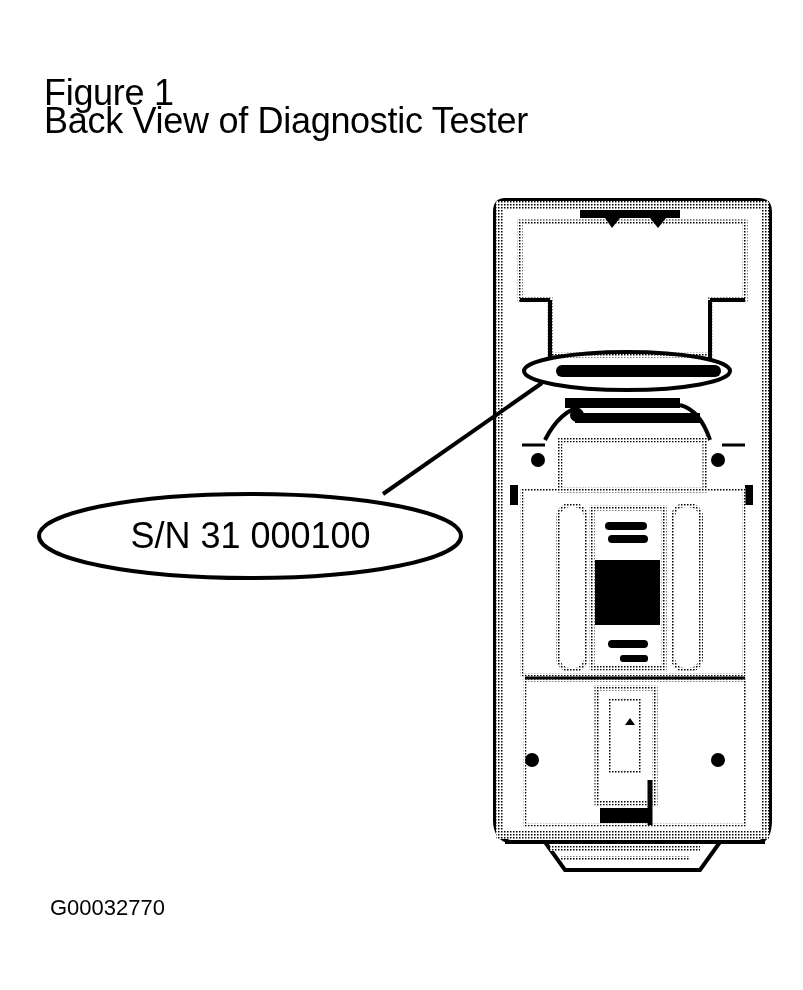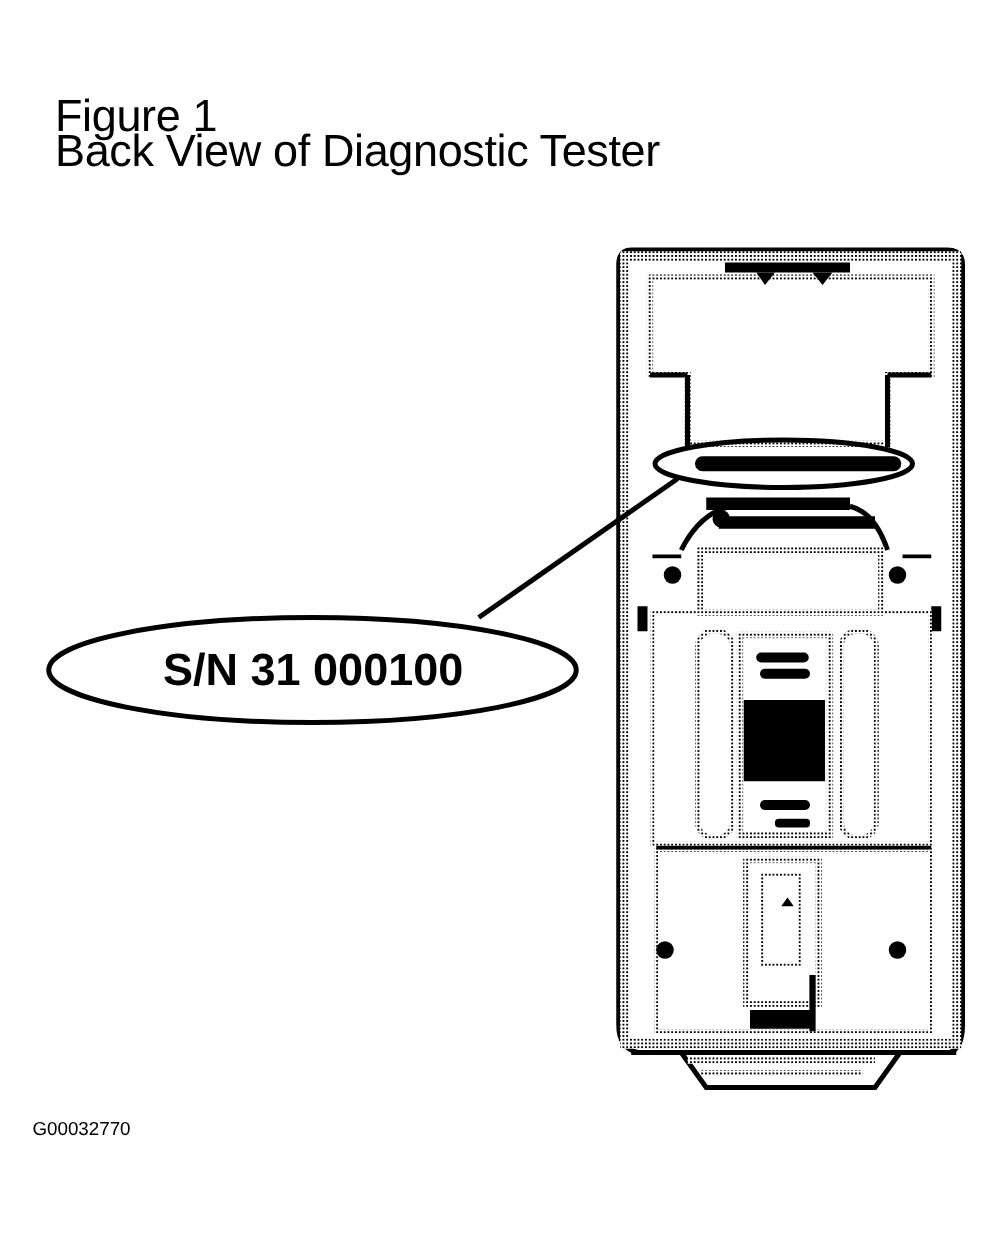--- a/index.html
+++ b/index.html
@@ -1,22 +1,22 @@
 <!DOCTYPE html>
 <html><head>
   <meta charset="utf-8">
   <style>
     html, body { margin: 0; padding: 0; background: #ffffff; }
     body { width: 803px; height: 990px; position: relative; overflow: hidden; font-family: "Liberation Sans", sans-serif; color: #000; }
     .title { position: absolute; left: 44px; font-weight: normal; font-size: 36px; line-height: 40px; letter-spacing: -0.3px; }
     .title.l1 { top: 73px; }
     .title.l2 { top: 101px; }
-    .fig-id { position: absolute; left: 26px; top: 895px; font-size: 15px; }
+    .fig-id { position: absolute; left: 50px; top: 895px; font-size: 22px; }
     svg.art { position: absolute; left: 0; top: 0; }
-    .callout-text { position: absolute; left: 38px; top: 506px; width: 425px; text-align: center; font-weight: bold; font-size: 36px; line-height: 60px; }
+    .callout-text { position: absolute; left: 38px; top: 506px; width: 425px; text-align: center; font-weight: normal; font-size: 36px; line-height: 60px; }
   </style>
 </head>
 <body>
 
 <div class="title l1">Figure 1</div>
 <div class="title l2">Back View of Diagnostic Tester</div>
 
 <svg class="art" width="803" height="990" viewBox="0 0 803 990">
   <defs>
     <pattern id="dots" width="3" height="3" patternUnits="userSpaceOnUse">

